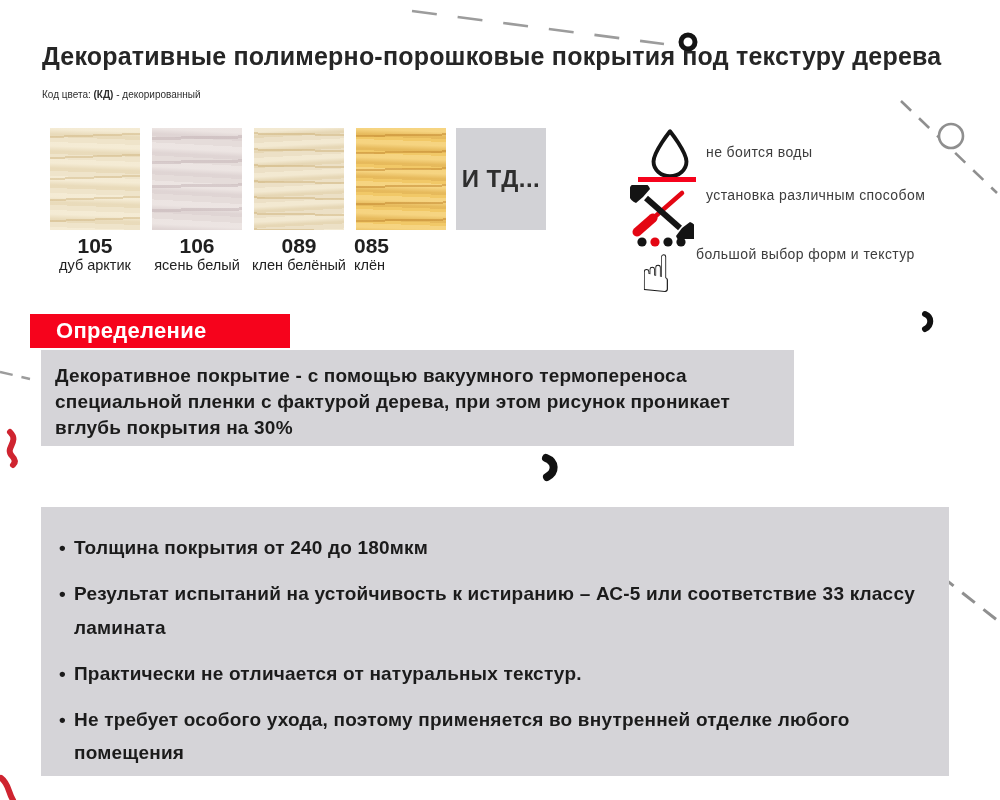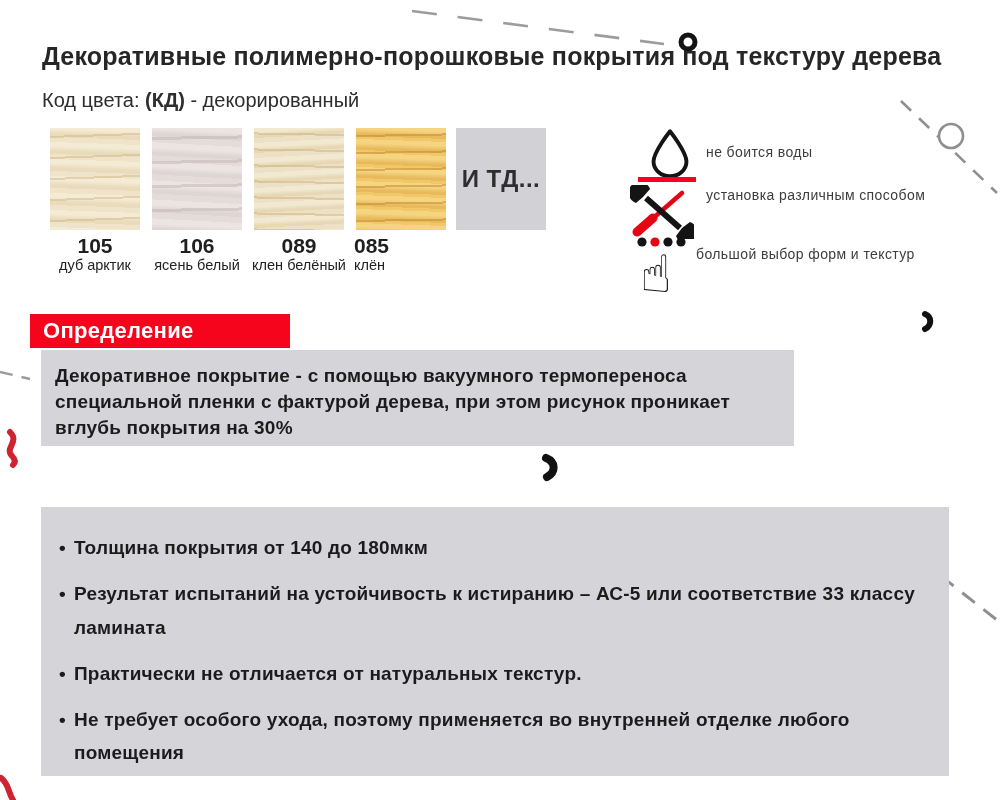--- a/index.html
+++ b/index.html
@@ -2,21 +2,21 @@
 <html><head>
 <meta charset="utf-8">
 <style>
   html,body{margin:0;padding:0;background:#ffffff;}
   #canvas{position:relative;width:1000px;height:800px;background:#ffffff;overflow:hidden;
           font-family:"Liberation Sans","DejaVu Sans",sans-serif;color:#222;}
   .abs{position:absolute;}
 
   
   .title{left:42px;top:42px;width:930px;font-size:25px;font-weight:700;color:#262626;letter-spacing:.2px;}
-  .subtitle{left:42px;top:89px;font-size:20px;color:#2e2e2e;}
+  .subtitle{left:42px;top:89px;font-size:10px;color:#2e2e2e;}
   .subtitle b{font-weight:700;}
 
   
   .swatch{top:128px;width:90px;height:102px;}
   .swatch-label{top:234px;width:110px;text-align:center;}
   .swatch-code{font-size:21px;font-weight:700;color:#1f1f1f;line-height:1.1;}
   .swatch-name{font-size:14.5px;font-weight:500;color:#222;line-height:1.15;}
   .tex1{background-color:#efe4ca;background-image:
     repeating-linear-gradient(178deg, rgba(209,183,132,0) 0 8px, rgba(209,183,132,.50) 8px 10px, rgba(209,183,132,0) 10px 21px),
     repeating-linear-gradient(182deg, rgba(248,240,219,.6) 0 4px, rgba(222,202,158,.35) 9px 12px, rgba(248,240,219,0) 12px 17px);}
@@ -31,21 +31,21 @@
     repeating-linear-gradient(182deg, rgba(250,222,150,.55) 0 4px, rgba(206,153,66,.3) 9px 11px, rgba(250,222,150,0) 11px 14px);}
   .more-box{left:456px;top:128px;width:90px;height:102px;background:#d2d2d6;
             display:flex;align-items:center;justify-content:center;}
   .more-box span{font-size:24px;font-weight:700;color:#2e2e2e;letter-spacing:.5px;}
 
   
   .icon-label{font-size:14px;font-weight:500;color:#3d3d3d;letter-spacing:.4px;line-height:1.18;}
   .underline-red{left:638px;top:177px;width:58px;height:5px;}
 
   
-  .red-head{left:30px;width:260px;height:34px;display:flex;align-items:center;padding-left:13px;box-sizing:border-box;}
+  .red-head{left:30px;width:260px;height:34px;display:flex;align-items:center;padding-left:26px;box-sizing:border-box;}
   .red-head span{color:#ffffff;font-size:22px;font-weight:700;letter-spacing:.3px;}
   .gray-panel{left:22px;background:#d5d4d8;box-sizing:border-box;margin-left:19px;}
   .def-panel{top:350px;width:753px;height:96px;padding:13px 14px;}
   .def-text{font-size:19px;font-weight:700;color:#1b1b1b;line-height:1.37;letter-spacing:.2px;}
   .feat-panel{top:507px;width:908px;height:269px;padding:24px 20px 10px 16px;}
   .feat-panel ul{list-style:none;margin:0;padding:0;}
   .feat-panel li{position:relative;padding-left:17px;font-size:19px;font-weight:700;color:#1b1b1b;
                  line-height:1.75;margin-bottom:13px;letter-spacing:.2px;}
   .feat-panel li::before{content:"\2022";position:absolute;left:2px;top:0;}
 
@@ -143,20 +143,20 @@
 
   <div class="abs red-head" style="top: 314px; background: rgb(246, 3, 28);">
     <span>Определение</span>
   </div>
   <div class="abs gray-panel def-panel" style="background: rgb(213, 212, 216);">
     <div class="def-text">Декоративное покрытие - с помощью вакуумного термопереноса специальной пленки с фактурой дерева, при этом рисунок проникает вглубь покрытия на 30%</div>
   </div>
 
   <div class="abs gray-panel feat-panel" style="background: rgb(213, 212, 216);">
     <ul>
-      <li>Толщина покрытия от 140 до 180мкм</li>
+      <li>Толщина покрытия от 240 до 180мкм</li>
       <li>Результат испытаний на устойчивость к истиранию – АС-5 или соответствие 33 классу ламината</li>
       <li>Практически не отличается от натуральных текстур.</li>
       <li>Не требует особого ухода, поэтому применяется во внутренней отделке любого помещения</li>
     </ul>
   </div>
 
 </div>
 
 </body></html>

